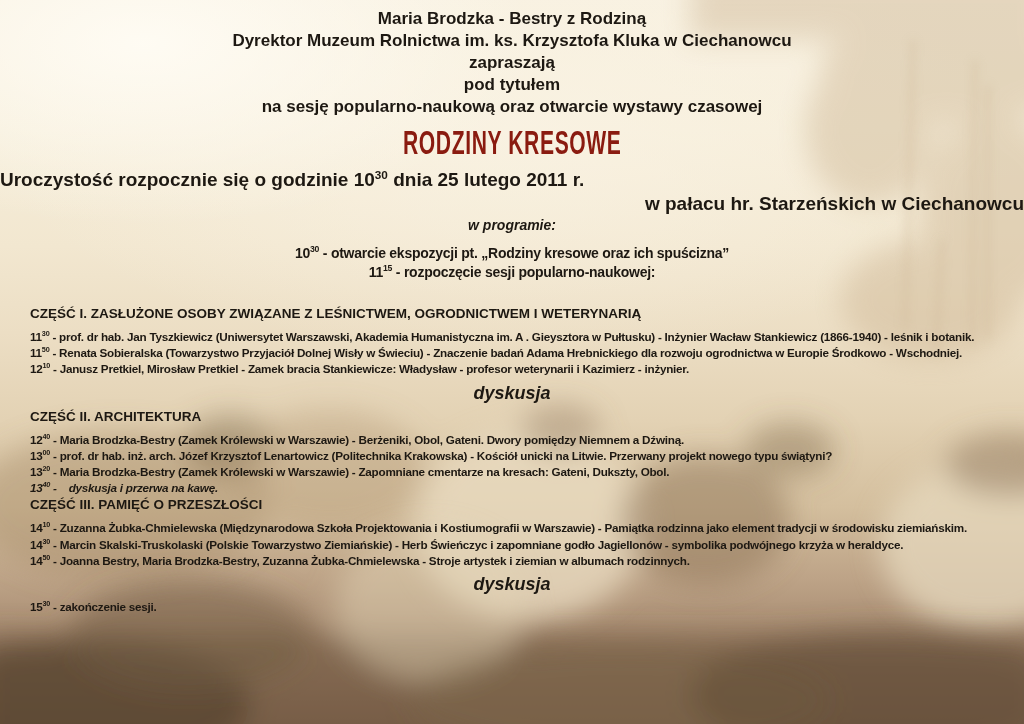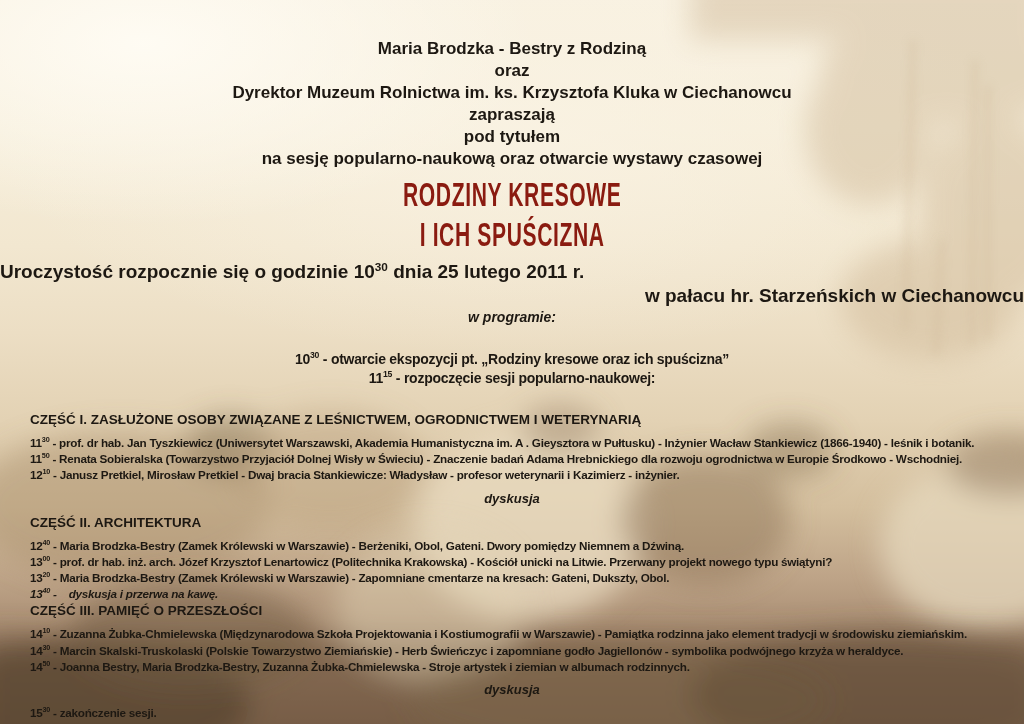--- a/index.html
+++ b/index.html
@@ -9,44 +9,44 @@
     background:
       radial-gradient(ellipse 560px 260px at 14% 6%, rgba(255,252,244,.95), rgba(255,252,244,0) 70%),
       radial-gradient(ellipse 700px 300px at 50% 18%, rgba(250,243,228,.75), rgba(250,243,228,0) 75%),
       linear-gradient(180deg,
         #f8f1e1 0%, #f6eeda 18%, #f2e7d0 34%, #ecdec4 46%,
         #e3d2b4 58%, #d4bf9e 70%, #bda387 80%, #a0846a 90%, #826750 100%);
     color:#1d1812;
   }
   svg.bg{position:absolute;inset:0;z-index:0;}
   .content{position:relative;z-index:1;width:100%;height:100%;}
-  .header-block{padding-top:38px;}
+  .header-block{padding-top:8px;}
   .header-line{font-size:17px;font-weight:bold;line-height:22px;text-align:center;}
 
   .title-block{margin-top:4px;text-align:center;color:#8a1b10;}
   .title-line{font-size:34px;font-weight:bold;line-height:40px;white-space:nowrap;}
   .title-line .squeeze{display:inline-block;transform:scaleX(.62);transform-origin:50% 50%;letter-spacing:1px;}
 
   .when{margin-top:6px;font-size:19px;font-weight:bold;line-height:24px;text-align:left;white-space:pre;}
   .where{font-size:19px;font-weight:bold;line-height:23px;text-align:right;}
   .prog-label{font-size:14px;font-weight:bold;font-style:italic;line-height:20px;text-align:center;}
 
   sup{font-size:.62em;line-height:0;vertical-align:super;}
 
-  .intro{margin-top:23px;text-align:center;}
+  .intro{margin-top:9px;text-align:center;}
   .intro .prog-row{display:block;font-size:14px;font-weight:bold;line-height:18.5px;white-space:pre;}
 
   .sections{padding:0 30px;}
   .section{margin-top:0;}
   .section.first{margin-top:24px;}
   .section-heading{font-size:13.5px;font-weight:bold;line-height:17px;text-align:left;margin-bottom:7px;}
   .prog-row{font-size:11.7px;font-weight:bold;line-height:16.2px;letter-spacing:-0.25px;white-space:pre;}
   .prog-row.italic .txt{font-style:italic;}
   .prog-row.italic .time{font-style:italic;}
-  .discussion{font-size:13px;font-weight:bold;font-style:italic;text-align:center;line-height:16px;margin:7px 0;}
+  .discussion{font-size:18px;font-weight:bold;font-style:italic;text-align:center;line-height:16px;margin:7px 0;}
   .closing-row{}
 </style>
 </head>
 <body>
 
 <div class="page">
 
   <svg class="bg" viewBox="0 0 1024 724" aria-hidden="true">
     <defs>
       <filter id="soft" x="-60%" y="-60%" width="220%" height="220%">
@@ -90,47 +90,45 @@
       <ellipse cx="430" cy="605" rx="95" ry="75" fill="#e3d4b6" opacity=".45"></ellipse>
       <ellipse cx="620" cy="700" rx="210" ry="55" fill="#7c6648" opacity=".5"></ellipse>
       <ellipse cx="880" cy="695" rx="190" ry="65" fill="#5d4a35" opacity=".5"></ellipse>
     </g>
   </svg>
 
   <div class="content">
 
     <div class="header-block">
       <div class="header-line">Maria Brodzka - Bestry z Rodziną</div>
-      <div class="header-line">oraz</div>
       <div class="header-line">Dyrektor Muzeum Rolnictwa im. ks. Krzysztofa Kluka w Ciechanowcu</div>
       <div class="header-line">zapraszają</div>
       <div class="header-line">pod tytułem</div>
       <div class="header-line">na sesję popularno-naukową oraz otwarcie wystawy czasowej</div>
     </div>
 
     <div class="title-block">
       <div class="title-line"><span class="squeeze">RODZINY KRESOWE</span></div>
-      <div class="title-line"><span class="squeeze">I ICH SPUŚCIZNA</span></div>
     </div>
 
     <div class="when"><span>Uroczystość rozpocznie się o godzinie </span><span><span>10</span><sup>30</sup></span><span> dnia 25 lutego 2011 r.</span></div>
     <div class="where">w pałacu hr. Starzeńskich w Ciechanowcu</div>
     <div class="prog-label">w programie:</div>
 
     <div class="intro" id="intro">
         <div class="prog-row"><span class="time">10<sup>30</sup></span><span class="txt"> - otwarcie ekspozycji pt. „Rodziny kresowe oraz ich spuścizna”</span></div>
         <div class="prog-row"><span class="time">11<sup>15</sup></span><span class="txt"> - rozpoczęcie sesji popularno-naukowej:</span></div>
       </div>
 
     <div class="sections" id="sections">
         <div class="section first">
           <div class="section-heading">CZĘŚĆ I. ZASŁUŻONE OSOBY ZWIĄZANE Z LEŚNICTWEM, OGRODNICTWEM I WETERYNARIĄ</div>
           <div class="prog-row"><span class="time">11<sup>30</sup></span><span class="txt"> - prof. dr hab. Jan Tyszkiewicz (Uniwersytet Warszawski, Akademia Humanistyczna im. A . Gieysztora w Pułtusku) - Inżynier Wacław Stankiewicz (1866-1940) - leśnik i botanik.</span></div>
           <div class="prog-row"><span class="time">11<sup>50</sup></span><span class="txt"> - Renata Sobieralska (Towarzystwo Przyjaciół Dolnej Wisły w Świeciu) - Znaczenie badań Adama Hrebnickiego dla rozwoju ogrodnictwa w Europie Środkowo - Wschodniej.</span></div>
-          <div class="prog-row"><span class="time">12<sup>10</sup></span><span class="txt"> - Janusz Pretkiel, Mirosław Pretkiel - Dwaj bracia Stankiewicze: Władysław - profesor weterynarii i Kazimierz - inżynier.</span></div>
+          <div class="prog-row"><span class="time">12<sup>10</sup></span><span class="txt"> - Janusz Pretkiel, Mirosław Pretkiel - Zamek bracia Stankiewicze: Władysław - profesor weterynarii i Kazimierz - inżynier.</span></div>
           <div class="discussion">dyskusja</div>
         </div>
         <div class="section">
           <div class="section-heading">CZĘŚĆ II. ARCHITEKTURA</div>
           <div class="prog-row"><span class="time">12<sup>40</sup></span><span class="txt"> - Maria Brodzka-Bestry (Zamek Królewski w Warszawie) - Berżeniki, Obol, Gateni. Dwory pomiędzy Niemnem a Dźwiną.</span></div>
           <div class="prog-row"><span class="time">13<sup>00</sup></span><span class="txt"> - prof. dr hab. inż. arch. Józef Krzysztof Lenartowicz (Politechnika Krakowska) - Kościół unicki na Litwie. Przerwany projekt nowego typu świątyni?</span></div>
           <div class="prog-row"><span class="time">13<sup>20</sup></span><span class="txt"> - Maria Brodzka-Bestry (Zamek Królewski w Warszawie) - Zapomniane cmentarze na kresach: Gateni, Dukszty, Obol.</span></div>
           <div class="prog-row italic"><span class="time">13<sup>40</sup></span><span class="txt"> -    dyskusja i przerwa na kawę.</span></div>
         </div>
         <div class="section">

